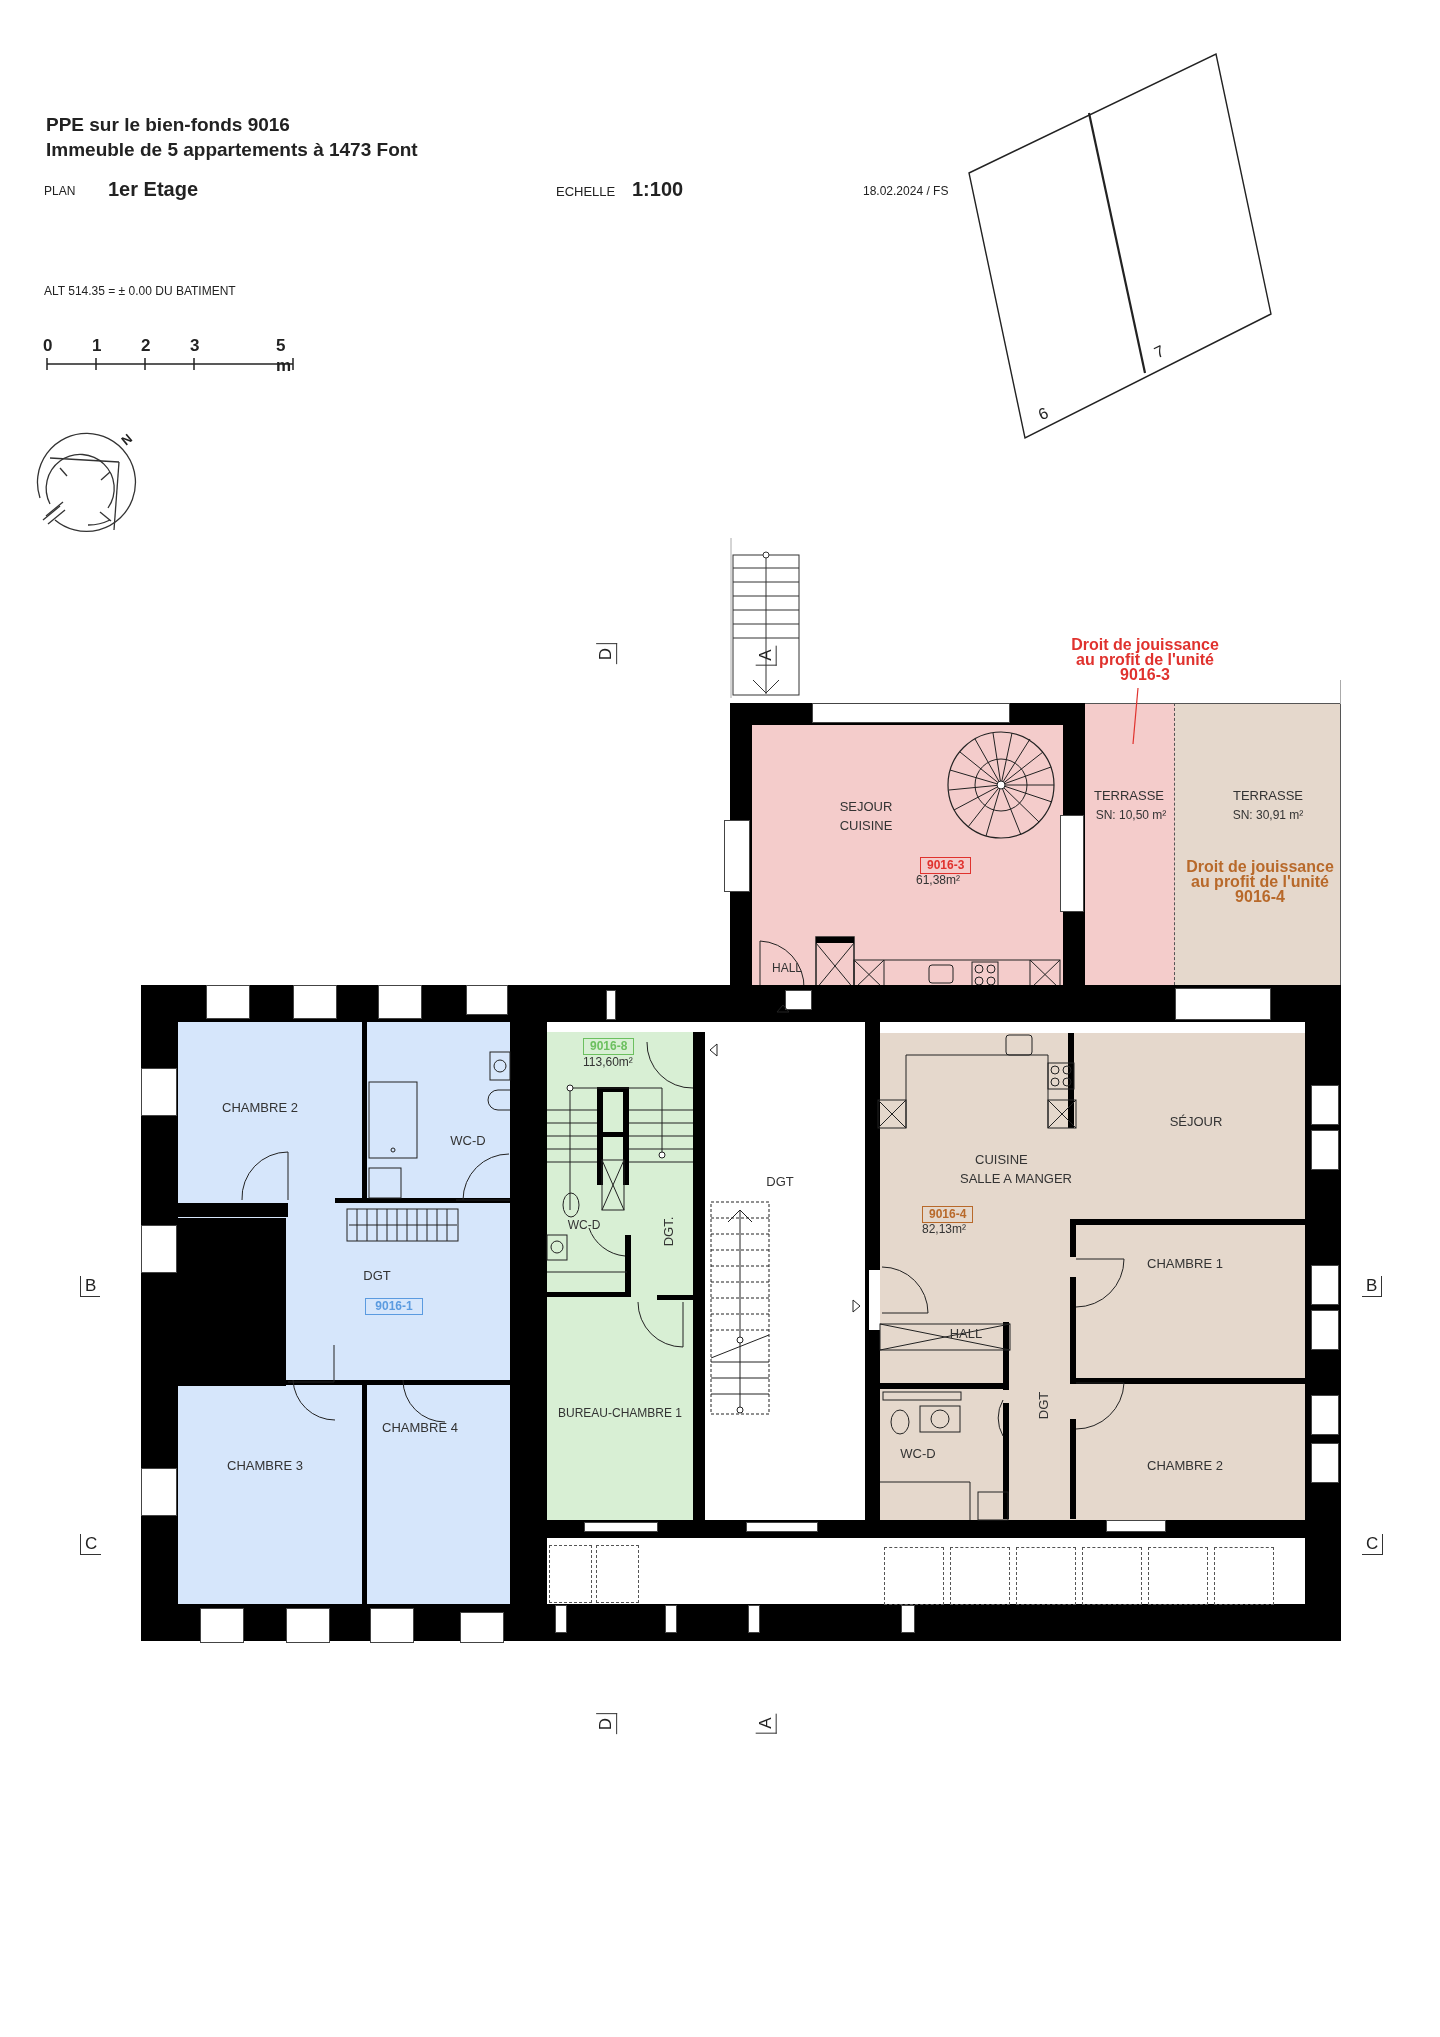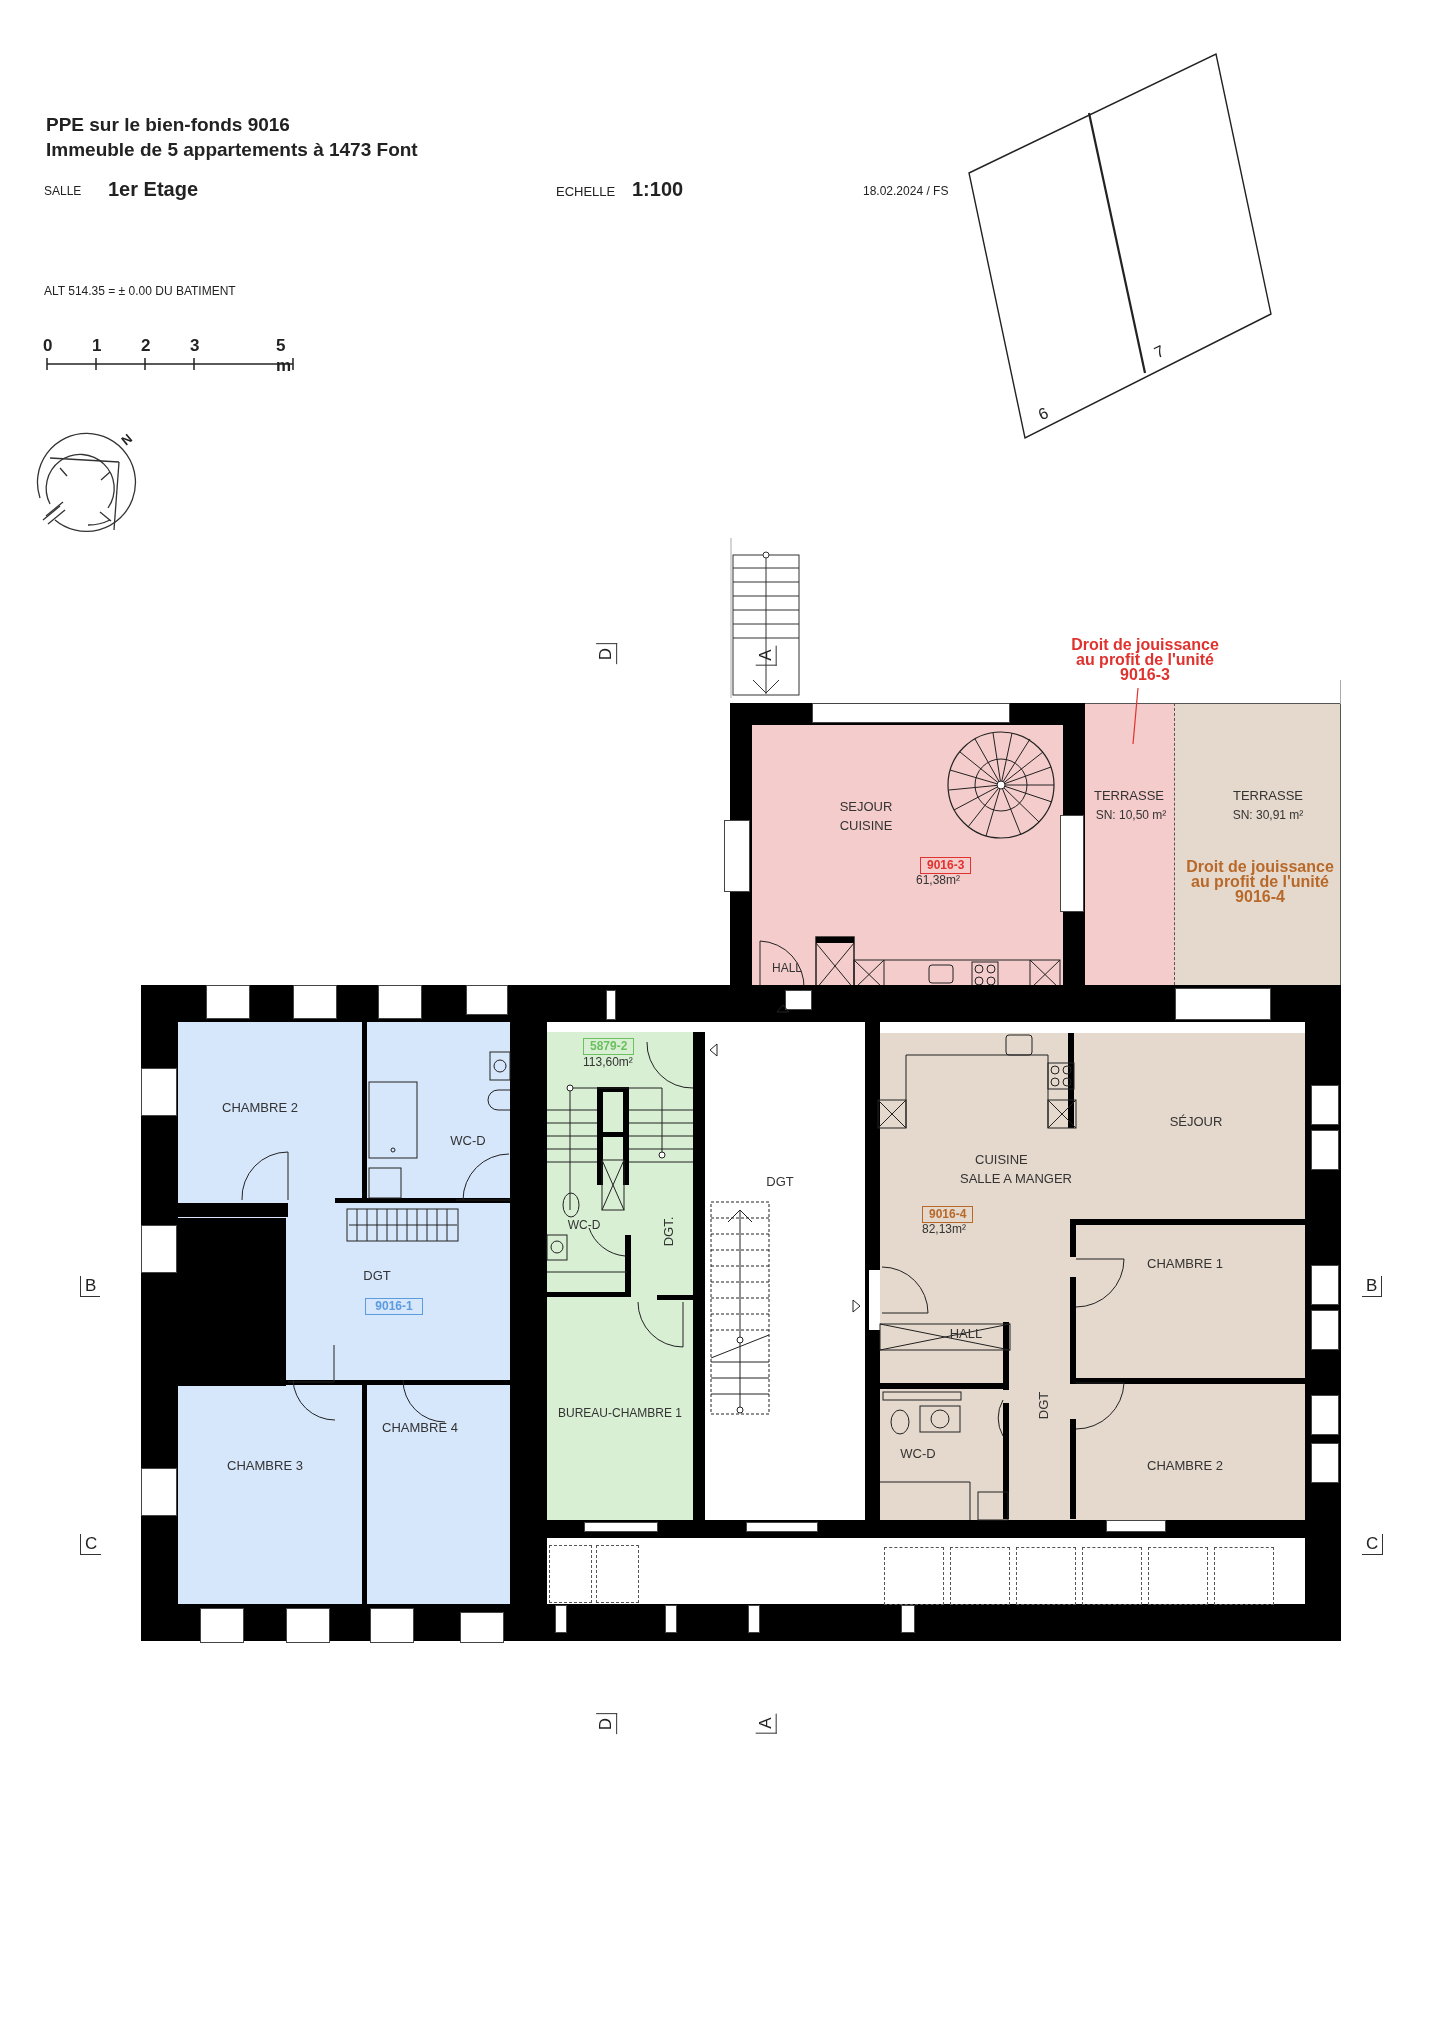--- a/index.html
+++ b/index.html
@@ -20,21 +20,21 @@
   .note { position:absolute; font-size:16px; font-weight:bold; text-align:center; line-height:15px; }
   .dash { position:absolute; border:1.5px dashed #555; }
   svg { position:absolute; overflow:visible; }
 </style>
 </head>
 <body>
 
 <div class="abs hdr-title" style="left:46px;top:112px;">PPE sur le bien-fonds 9016</div>
 <div class="abs hdr-title" style="left:46px;top:137px;">Immeuble de 5 appartements à 1473 Font</div>
 
-<div class="abs" style="left:44px;top:184px;font-size:12px;">SALLE</div>
+<div class="abs" style="left:44px;top:184px;font-size:12px;">PLAN</div>
 <div class="abs" style="left:108px;top:178px;font-size:20px;font-weight:bold;">1er Etage</div>
 
 <div class="abs" style="left:556px;top:184px;font-size:13px;">ECHELLE</div>
 <div class="abs" style="left:632px;top:178px;font-size:20px;font-weight:bold;">1:100</div>
 
 <div class="abs" style="left:863px;top:184px;font-size:12px;">18.02.2024 / FS</div>
 
 <div class="abs" style="left:44px;top:284px;font-size:12px;">ALT 514.35 = ± 0.00 DU BATIMENT</div>
 
 <div class="abs" style="left:46px;top:336px;width:250px;height:36px;">
@@ -393,21 +393,21 @@
     <polygon points="155,306 148,300 148,312" fill="none" stroke="#222"></polygon>
   </svg>
 
   <div class="lbl" style="left:195px;top:1100px;width:130px;">CHAMBRE 2</div>
   <div class="lbl" style="left:438px;top:1133px;width:60px;">WC-D</div>
   <div class="lbl" style="left:357px;top:1268px;width:40px;">DGT</div>
   <div class="unit-tag" style="left:365px;top:1298px;color:#5b9be0;border-color:#5b9be0;width:44px;">9016-1</div>
   <div class="lbl" style="left:200px;top:1458px;width:130px;">CHAMBRE 3</div>
   <div class="lbl" style="left:360px;top:1420px;width:120px;">CHAMBRE 4</div>
 
-  <div class="unit-tag" style="left:583px;top:1038px;color:#6cc05f;border-color:#6cc05f;">5879-2</div>
+  <div class="unit-tag" style="left:583px;top:1038px;color:#6cc05f;border-color:#6cc05f;">9016-8</div>
   <div class="area" style="left:583px;top:1055px;">113,60m²</div>
   <div class="lbl" style="left:564px;top:1218px;width:40px;font-size:12px;">WC-D</div>
   <div class="lbl-v" style="left:654px;top:1224px;">DGT.</div>
   <div class="lbl" style="left:550px;top:1406px;width:140px;font-size:12px;">BUREAU-CHAMBRE 1</div>
 
   <div class="lbl" style="left:755px;top:1174px;width:50px;">DGT</div>
 
   <div class="lbl" style="left:960px;top:1150px;text-align:left;line-height:19px;">
     <div style="padding-left:15px;">CUISINE</div>
     <div>SALLE A MANGER</div>

